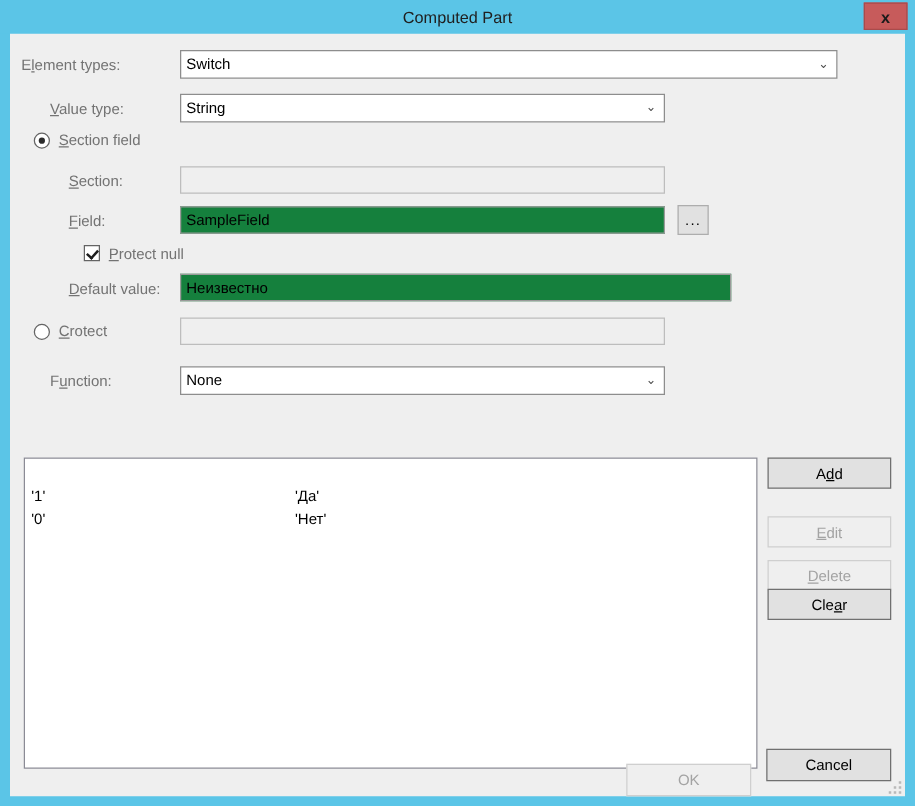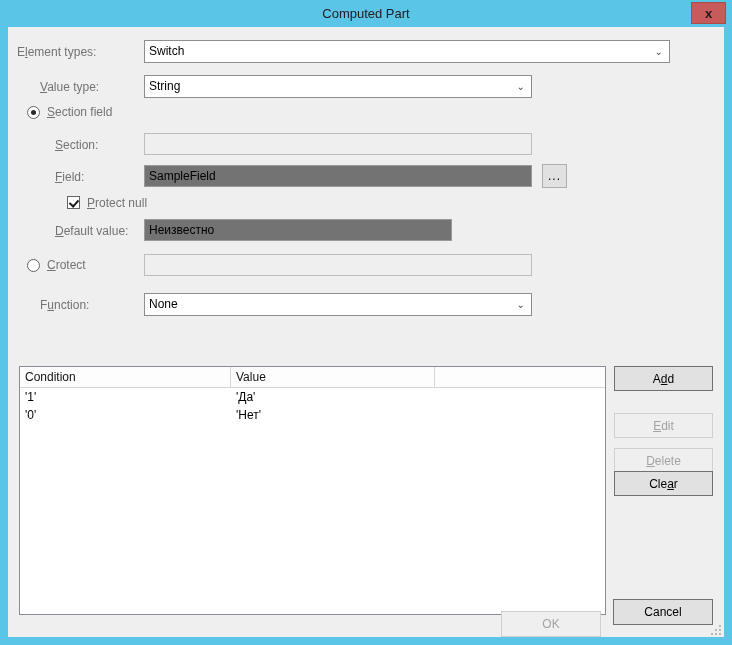--- a/index.html
+++ b/index.html
@@ -80,21 +80,21 @@
     color: #737373;
     white-space: nowrap;
     font-family: Liberation Sans, sans-serif;
   }
   .lbl u { text-decoration: underline; }
 
   
   .tb {
     position: absolute;
     box-sizing: border-box;
-    background: #737373;
+    background: #15803d;
     border: 1px solid #9a9a9a;
     font-size: 12px;
     color: #000;
     padding: 0 0 0 4px;
     line-height: 20px;
     height: 22px;
     white-space: nowrap;
     overflow: hidden;
     font-family: "Liberation Sans", sans-serif;
   }
@@ -306,38 +306,33 @@
     <div class="tb disabled" style="left:136px; top:106px; width:388px;" placeholder=""></div>
 
     <div class="lbl" style="left:47px; top:143px;"><span></span><u>F</u><span>ield:</span></div>
     <div class="tb" style="left:136px; top:138px; width:388px;" placeholder="">SampleField</div>
     <div class="btn dots" style="left:534px; top:137px; width:25px; height:24px;">...</div>
 
     <div class="cbox on" style="left:59px; top:169px;"></div>
     <div class="lbl" style="left:79px; top:169px;"><span></span><u>P</u><span>rotect null</span></div>
 
     <div class="lbl" style="left:47px; top:197px;"><span></span><u>D</u><span>efault value:</span></div>
-    <div class="tb" style="left:136px; top:192px; width:308px;" placeholder="">Неизвестно</div>
+    <div class="tb" style="left:136px; top:192px; width:441px;" placeholder="">Неизвестно</div>
 
     <div class="radio" style="left:19px; top:232px;"></div>
     <div class="lbl" style="left:39px; top:231px;"><span></span><u>C</u><span>rotect</span></div>
     <div class="tb disabled" style="left:136px; top:227px; width:388px;" placeholder=""></div>
 
     <div class="lbl" style="left:32px; top:271px;"><span>F</span><u>u</u><span>nction:</span></div>
     <div class="combo" style="left:136px; top:266px; width:388px;">
       <span class="val">None</span>
       <span class="arrow">⌄</span>
     </div>
 
     <div class="grid" style="left:11px; top:339px; width:587px; height:249px;">
-      <div class="grid-header">
-        <div class="gh-cell" style="left:0px; width:211px;">Condition</div>
-        <div class="gh-cell" style="left:211px; width:204px;">Value</div>
-        <div class="gh-cell" style="left:415px; width:170px; border-right:none;"></div>
-      </div>
       <div class="grid-rows">
         <div class="grow">
           <div class="gcell" style="left:0px; width:211px;">'1'</div>
           <div class="gcell" style="left:211px; width:204px;">'Да'</div>
         </div>
         <div class="grow">
           <div class="gcell" style="left:0px; width:211px;">'0'</div>
           <div class="gcell" style="left:211px; width:204px;">'Нет'</div>
         </div>
       </div>

